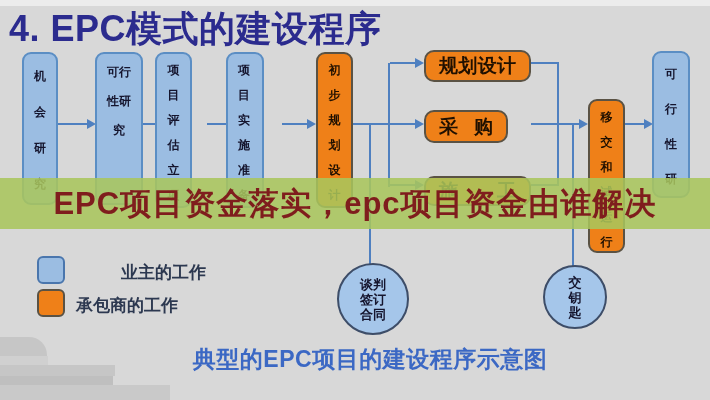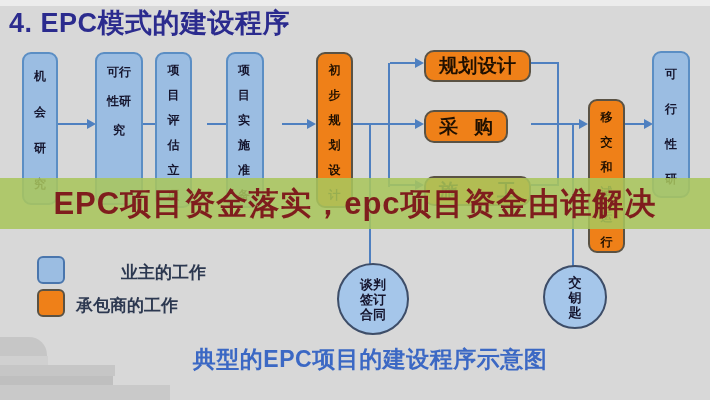--- a/index.html
+++ b/index.html
@@ -1,19 +1,19 @@
 <!DOCTYPE html>
 <html><head>
 <meta charset="utf-8">
 <style>
   html,body{margin:0;padding:0;background:#9a9a9a;font-family:"Liberation Sans","DejaVu Sans",sans-serif;}
   #stage{position:relative;width:710px;height:400px;background:#d8d8d8;overflow:hidden;}
   .top-strip{position:absolute;left:0;top:0;width:710px;height:6px;background:#ececec;}
 
-  .slide-title{position:absolute;left:9px;top:5px;font-size:27px;font-weight:bold;color:#2b2b8e;letter-spacing:0.5px;z-index:3;}
+  .slide-title{position:absolute;left:9px;top:5px;font-size:36px;font-weight:bold;color:#2b2b8e;letter-spacing:0.5px;z-index:3;}
 
   
   .vbox{position:absolute;box-sizing:border-box;border-radius:9px;text-align:center;
         font-weight:bold;font-size:12px;word-break:break-all;padding:4px 8px;z-index:2;
         background:#9bbde2;border:2px solid #5b8ec4;color:#15152e;overflow:hidden;}
   .vbox.orange{background:#ef8018;border-color:#5a5244;color:#201000;}
   .lh4{line-height:36px;} .lh4b{line-height:35px;} .lh5{line-height:29px;} .lh6{line-height:25px;}
 
   
   .hbox{position:absolute;box-sizing:border-box;border-radius:10px;z-index:2;

